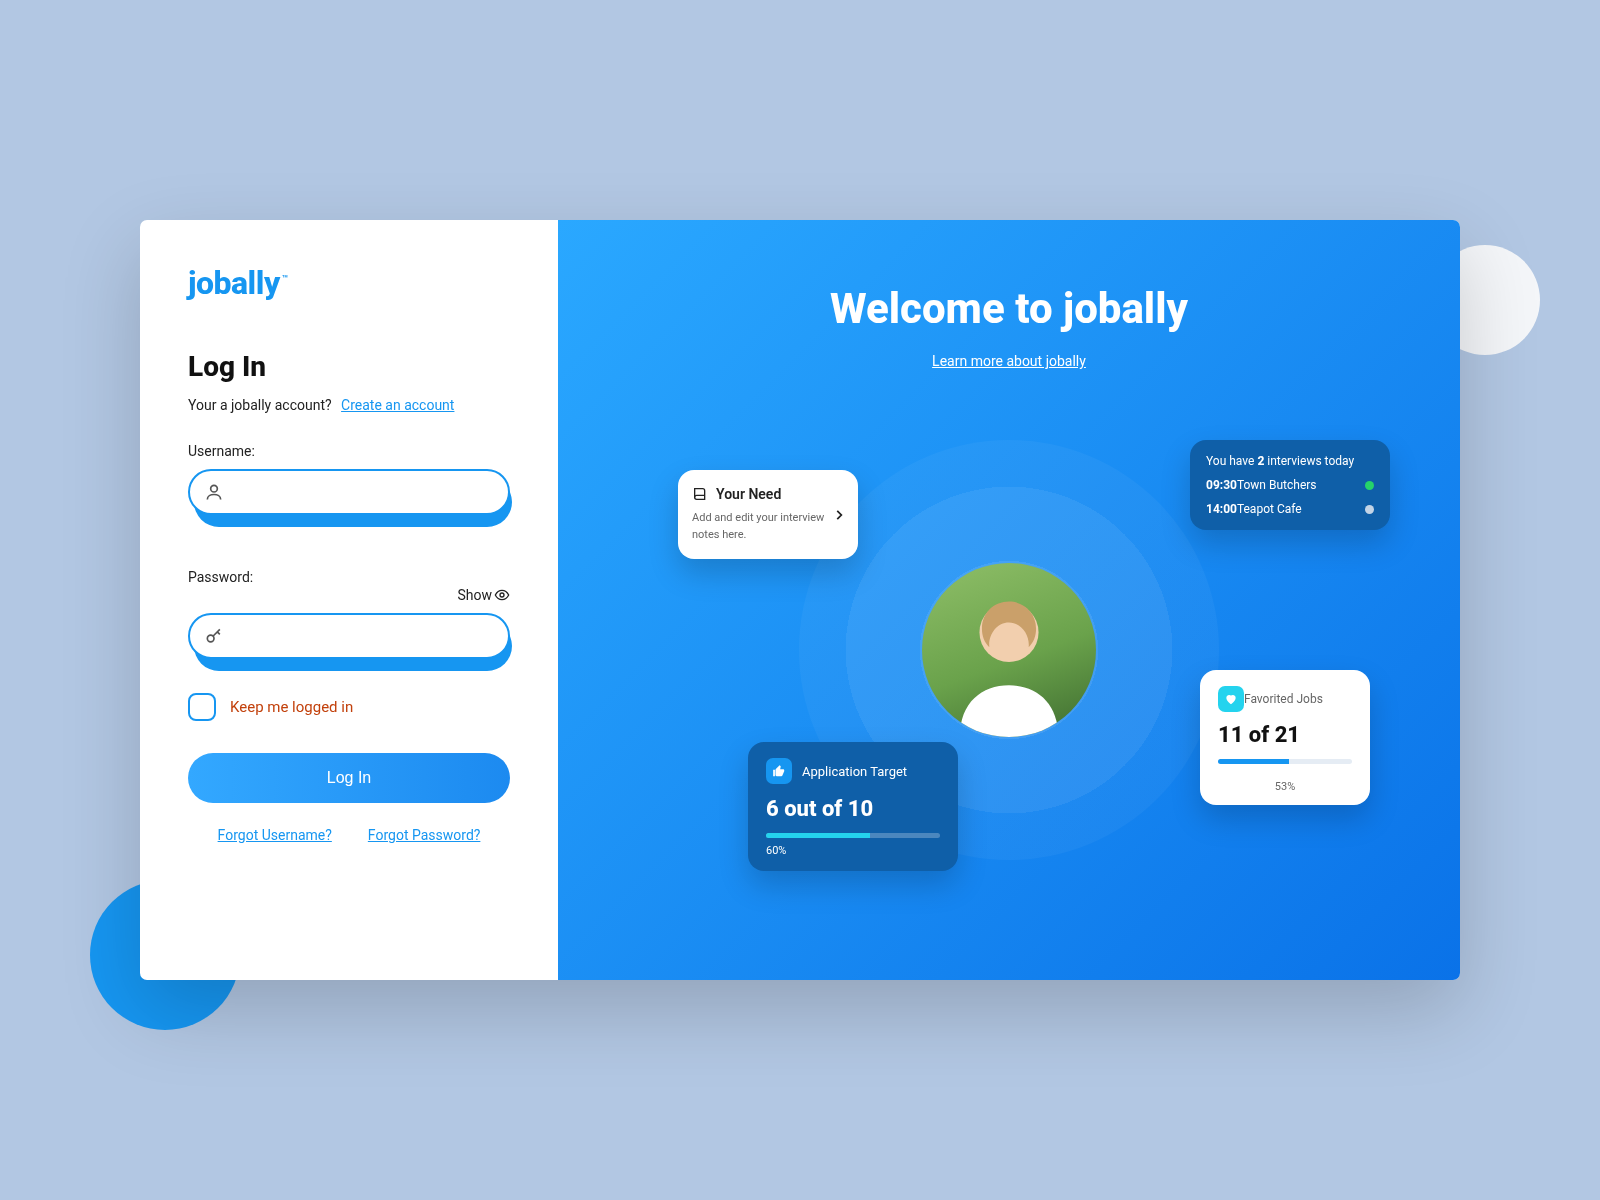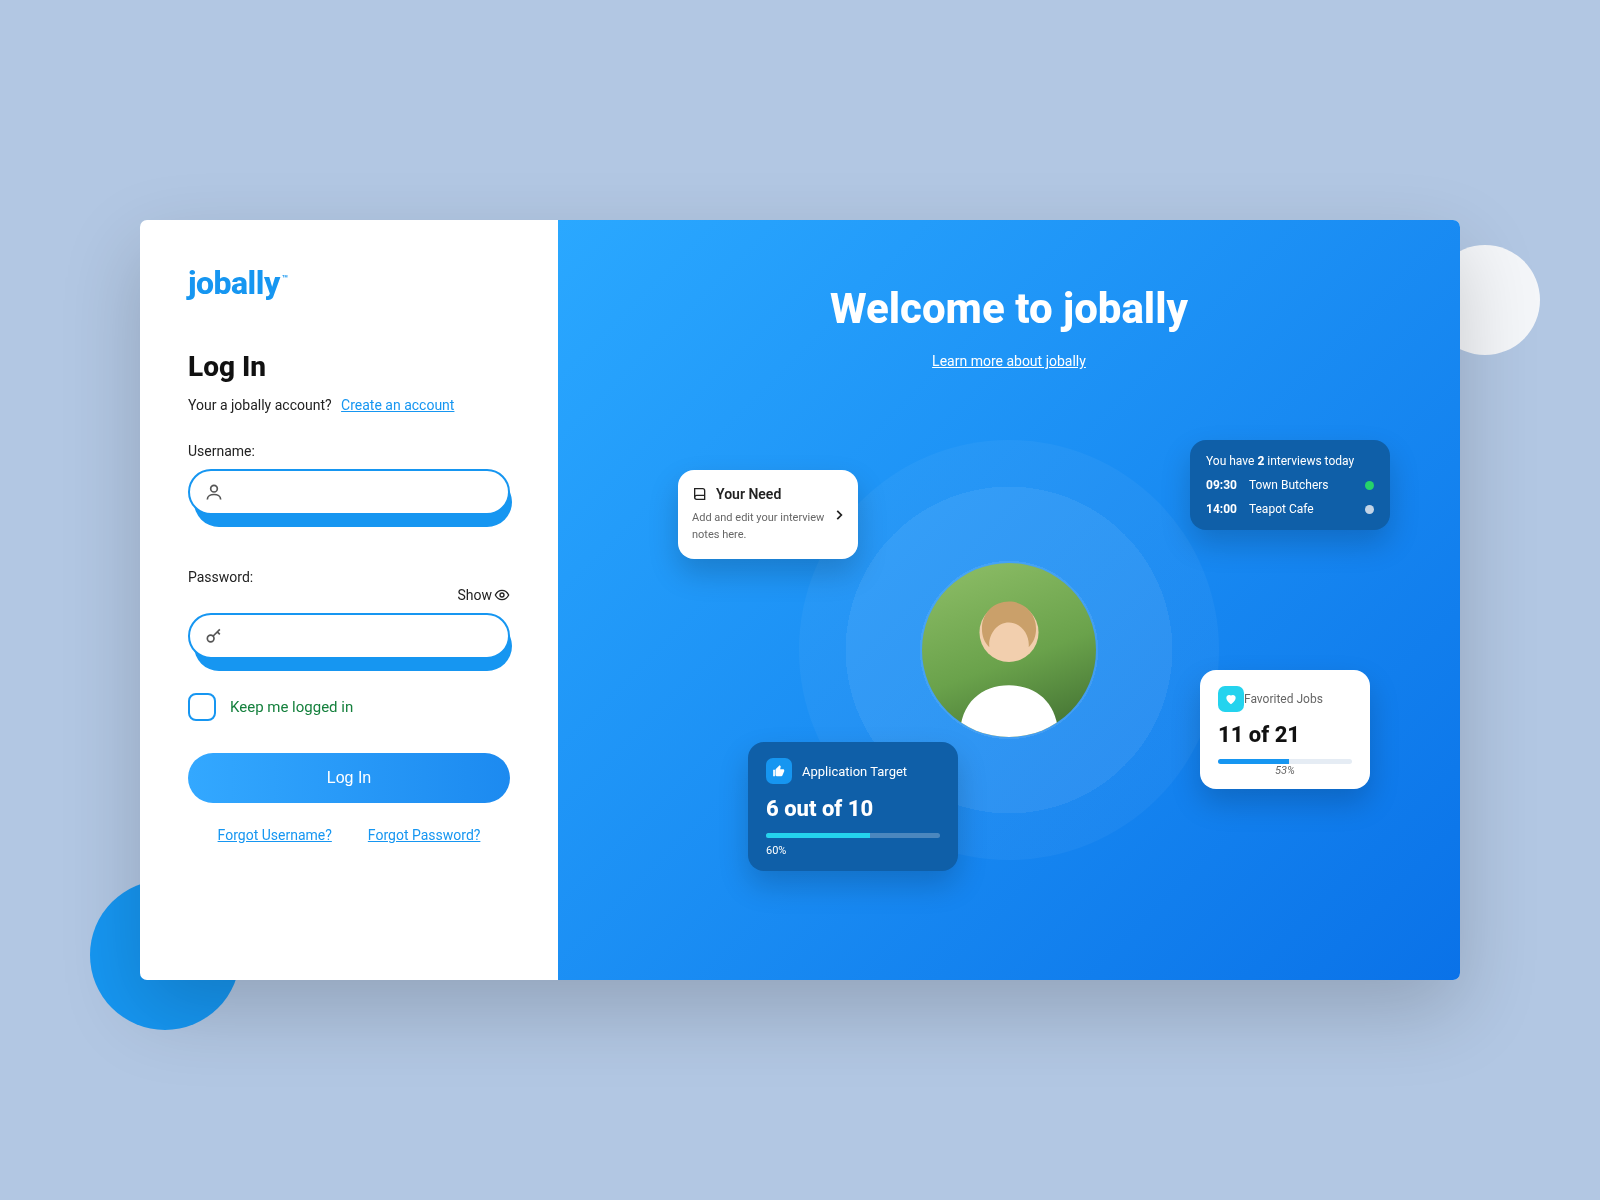--- a/index.html
+++ b/index.html
@@ -120,21 +120,21 @@
     width: 20px; height: 20px;
     color: #555;
   }
 
   .remember-row {
     margin-top: 28px;
     display: flex;
     align-items: center;
     gap: 14px;
     font-size: 15px;
-    color: #15803d;
+    color: #c2410c;
   }
   .checkbox {
     width: 28px; height: 28px;
     border: 2px solid #1696f1;
     border-radius: 8px;
     background: #fff;
     cursor: pointer;
   }
 
   .login-btn {
@@ -210,21 +210,21 @@
 
   
   .interviews {
     background: #0f5fa8; color: #fff;
     width: 200px; padding: 14px 16px;
     right: 70px; top: 220px;
     font-size: 12px;
   }
   .interviews .ihead { font-size: 12px; }
   .interviews .ihead b { font-weight: 800; }
-  .interviews .irow { display: flex; align-items: center; gap: 12px; margin-top: 10px; font-size: 12px; }
+  .interviews .irow { display: flex; align-items: center; margin-top: 10px; font-size: 12px; }
   .interviews .dot { width: 9px; height: 9px; border-radius: 50%; margin-left: auto; }
 
   
   .apptarget {
     background: #0f5fa8; color: #fff;
     width: 210px; padding: 16px 18px 14px;
     left: 190px; top: 522px;
   }
   .apptarget .thead { display: flex; align-items: center; gap: 10px; font-size: 13px; }
   .apptarget .big  { margin-top: 12px; font-size: 22px; font-weight: 800; }
@@ -235,21 +235,21 @@
   
   .fav {
     background: #fff; color: #222;
     width: 170px; padding: 16px 18px 12px;
     right: 90px; top: 450px;
   }
   .fav .fhead { display: flex; align-items: center; font-size: 12px; color: #666; }
   .fav .big { margin-top: 10px; font-size: 22px; font-weight: 800; color: #111; }
   .fav .bar { margin-top: 12px; height: 5px; background: #e5ecf4; border-radius: 3px; overflow: hidden; }
   .fav .bar > div { height: 100%; background: #1696f1; }
-  .fav .pct { text-align: center; margin-top: 0; font-size: 11px; color: #666; font-style: italic; }
+  .fav .pct { text-align: center; margin-top: 16px; font-size: 11px; color: #666; }
 
   .icon-square {
     width: 26px; height: 26px; border-radius: 7px;
     display: inline-flex; align-items: center; justify-content: center;
   }
   .icon-square svg { width: 14px; height: 14px; }
 </style>
 </head>
 <body>
 

